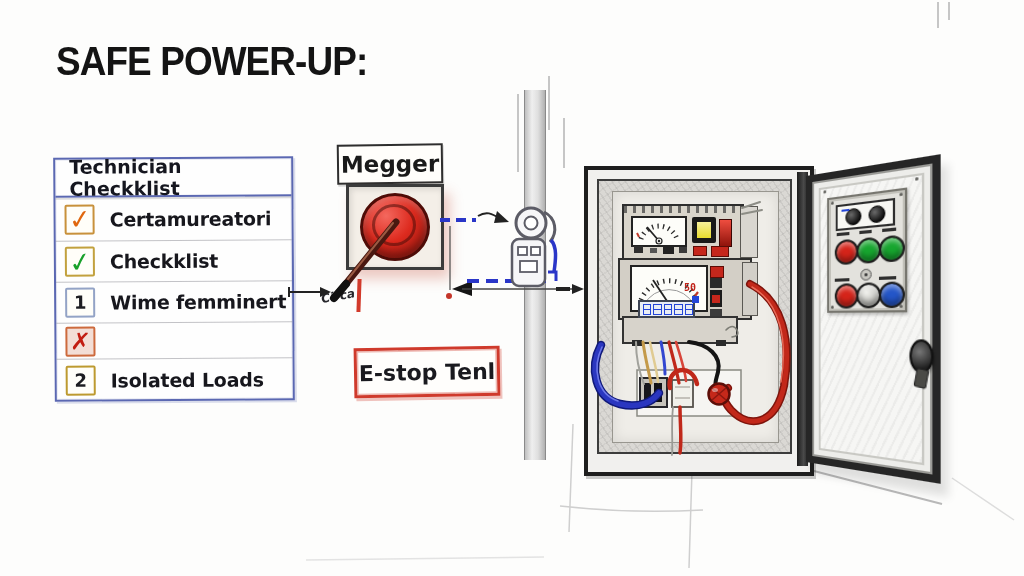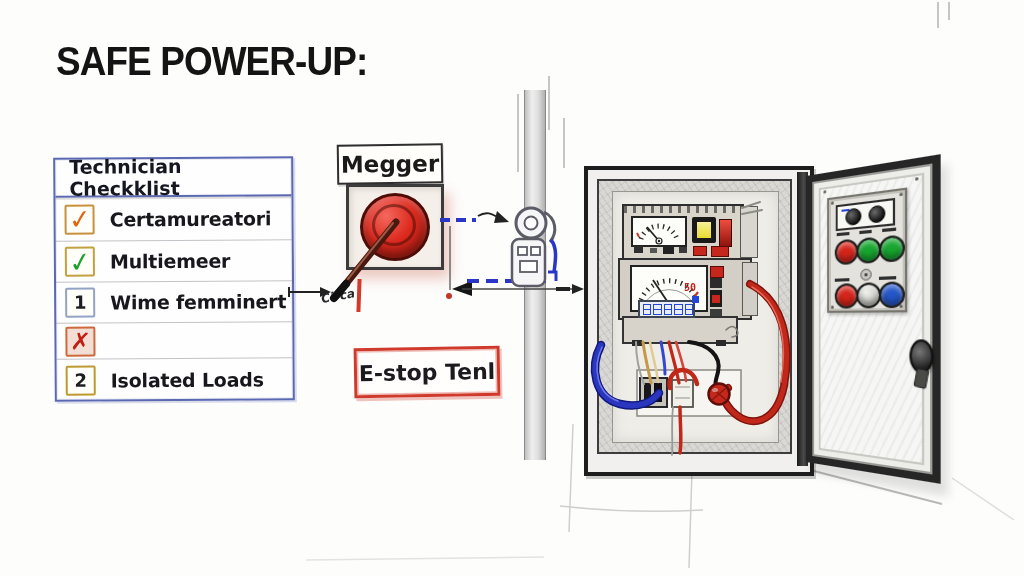--- a/index.html
+++ b/index.html
@@ -151,21 +151,21 @@
     <div class="cl-row" style="height:43px">
       <span class="cl-box bx-o">
           <span class="mk-o">✓</span>
         </span>
       <span class="cl-label">Certamureatori</span>
     </div>
     <div class="cl-row" style="height:40px">
       <span class="cl-box bx-g">
           <span class="mk-g">✓</span>
         </span>
-      <span class="cl-label">Multiemeer</span>
+      <span class="cl-label">Checkklist</span>
     </div>
     <div class="cl-row" style="height:40px">
       <span class="cl-box bx-n">
           <span class="mk-n">1</span>
         </span>
       <span class="cl-label">Wime femminert</span>
     </div>
     <div class="cl-row" style="height:35px">
       <span class="cl-box bx-r">
           <span class="mk-r">✗</span>

